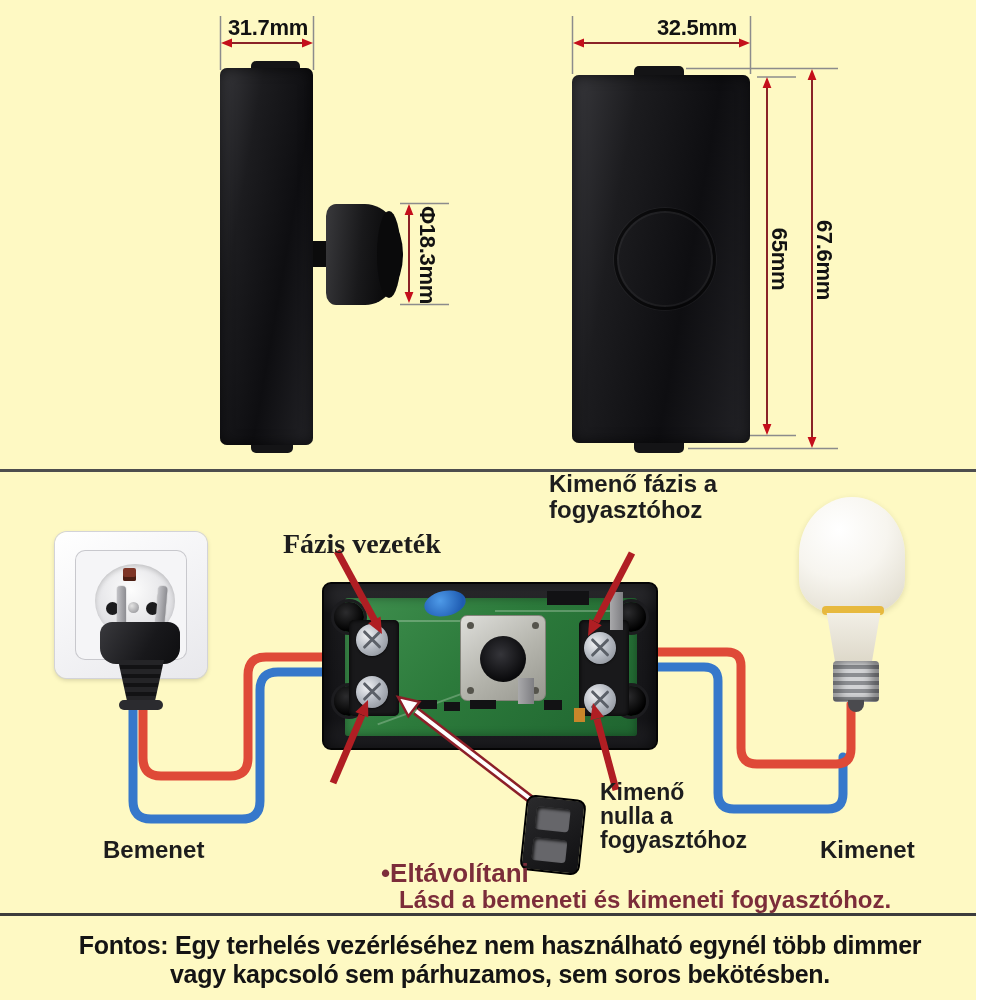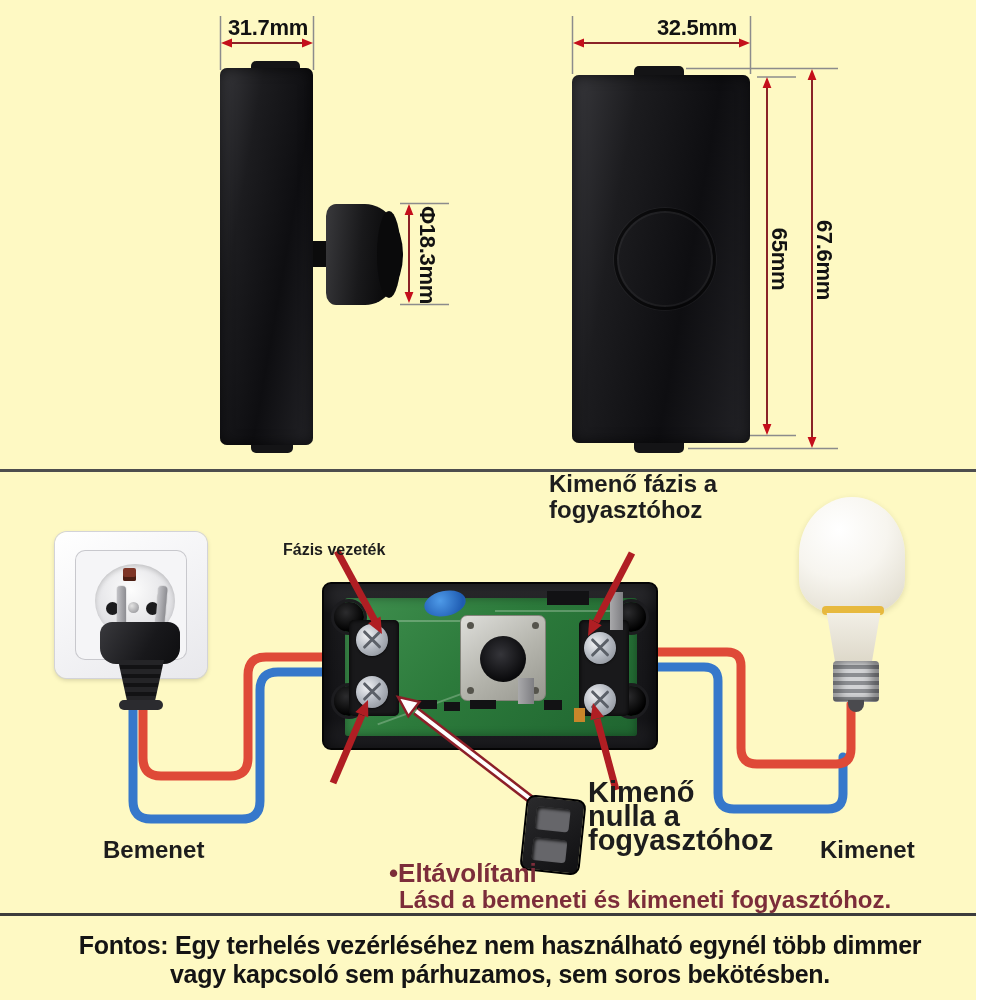--- a/index.html
+++ b/index.html
@@ -230,33 +230,33 @@
       <line x1="533" y1="801" x2="416" y2="711" stroke="#ffffff" stroke-width="4"></line>
       <polygon points="398,697 419.4,701.9 408.4,716.3" fill="#ffffff" stroke="#8c1f28" stroke-width="2.5"></polygon>
     </g>
   </svg>
 
   <div class="jumper">
     <div class="win" style="top:9px;"></div>
     <div class="win" style="top:40px;"></div>
   </div>
 
-  <div class="lbl" style="left:283px;top:541px;font-size:16px;">Fázis vezeték</div>
+  <div class="lbl" style="left:283px;top:528px;font-size:28px;font-family:Liberation Serif, serif;">Fázis vezeték</div>
   <div class="lbl" style="left:549px;top:471px;font-size:24px;line-height:26px;">
     <div>Kimenő fázis a</div>
     <div>fogyasztóhoz</div>
   </div>
-  <div class="lbl" style="left:588px;top:780px;font-size:29px;line-height:24px;">
+  <div class="lbl" style="left:600px;top:780px;font-size:23px;line-height:24px;">
     <div>Kimenő</div>
     <div>nulla a</div>
     <div>fogyasztóhoz</div>
   </div>
   <div class="lbl" style="left:103px;top:836px;font-size:24px;">Bemenet</div>
   <div class="lbl" style="left:820px;top:836px;font-size:24px;">Kimenet</div>
 
-  <div class="note" style="left:381px;top:858px;font-size:26px;margin-left:8px;">•Eltávolítani</div>
+  <div class="note" style="left:381px;top:858px;font-size:26px;">•Eltávolítani</div>
   <div class="note" style="left:399px;top:886px;font-size:24px;">Lásd a bemeneti és kimeneti fogyasztóhoz.</div>
 
   <div class="divider" style="top:913px;height:3px;background:#3c3c3c;"></div>
   <div class="footer-line" style="top:931px;text-align:center;">Fontos: Egy terhelés vezérléséhez nem használható egynél több dimmer</div>
   <div class="footer-line" style="top:960px;">vagy kapcsoló sem párhuzamos, sem soros bekötésben.</div>
 
 </div>
 
 </body></html>

